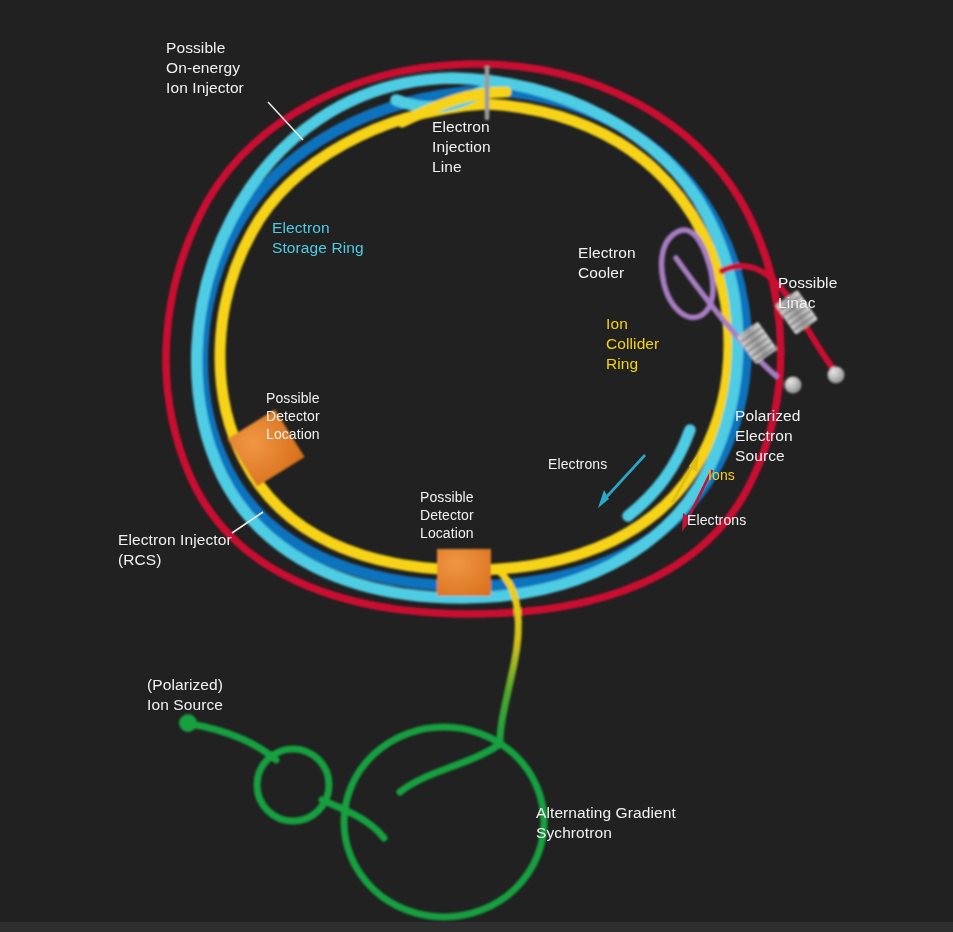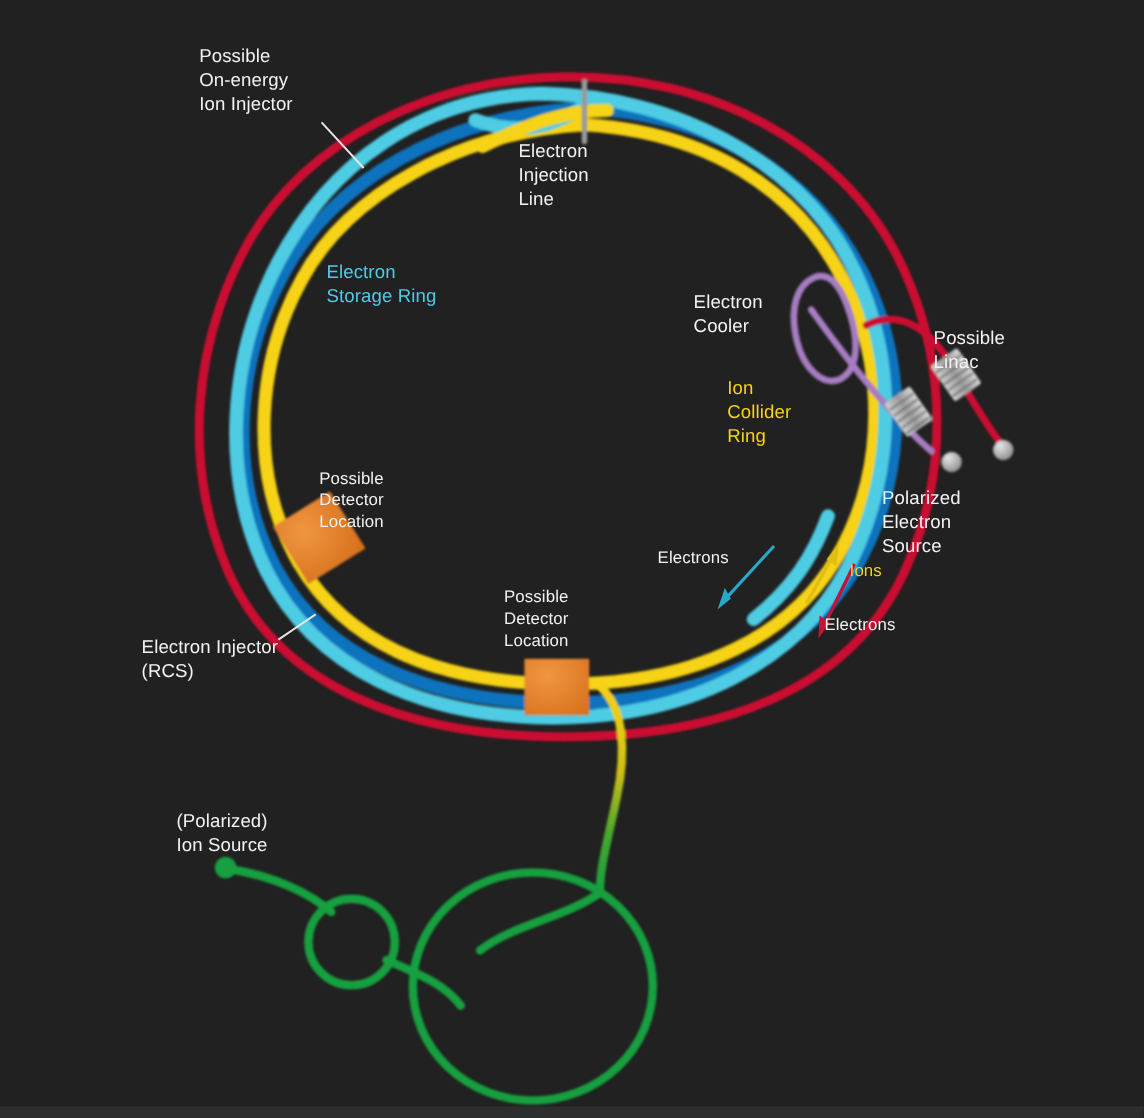--- a/index.html
+++ b/index.html
@@ -217,20 +217,22 @@
   <div class="lbl c small" style="left:420px;top:489px;width:92px;">Possible
 Detector
 Location</div>
 
   <div class="lbl c" style="left:118px;top:530px;width:136px;">Electron Injector
 (RCS)</div>
 
   <div class="lbl l" style="left:120px;top:675px;width:160px;margin-left:27px;">(Polarized)
 Ion Source</div>
 
+  <div class="lbl l" style="left:536px;top:803px;width:230px;">Alternating Gradient
+Sychrotron</div>
 
   <div class="lbl l small" style="left:548px;top:456px;width:84px;">Electrons</div>
 
   <div class="lbl l small yellow" style="left:708px;top:467px;width:44px;">Ions</div>
 
   <div class="lbl l small" style="left:687px;top:512px;width:84px;">Electrons</div>
 
 
   <div id="bottomstrip"></div>
 

